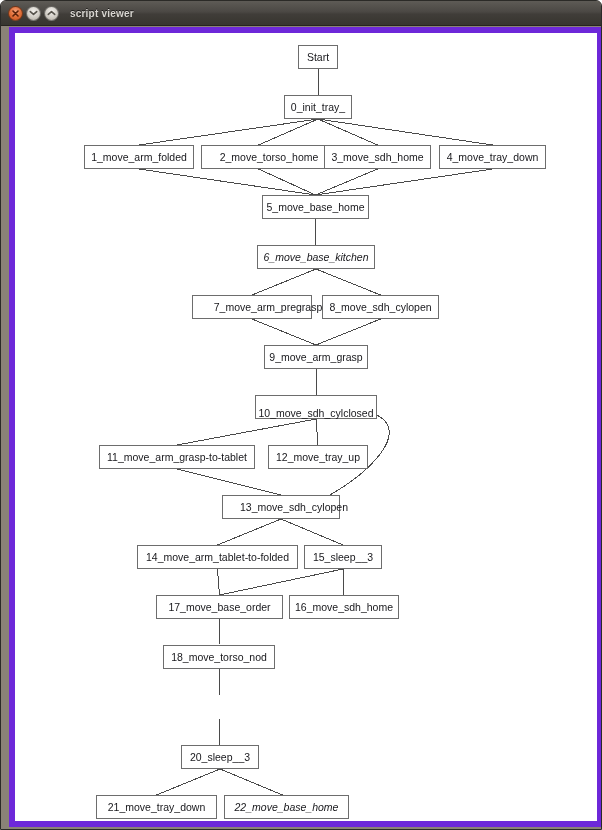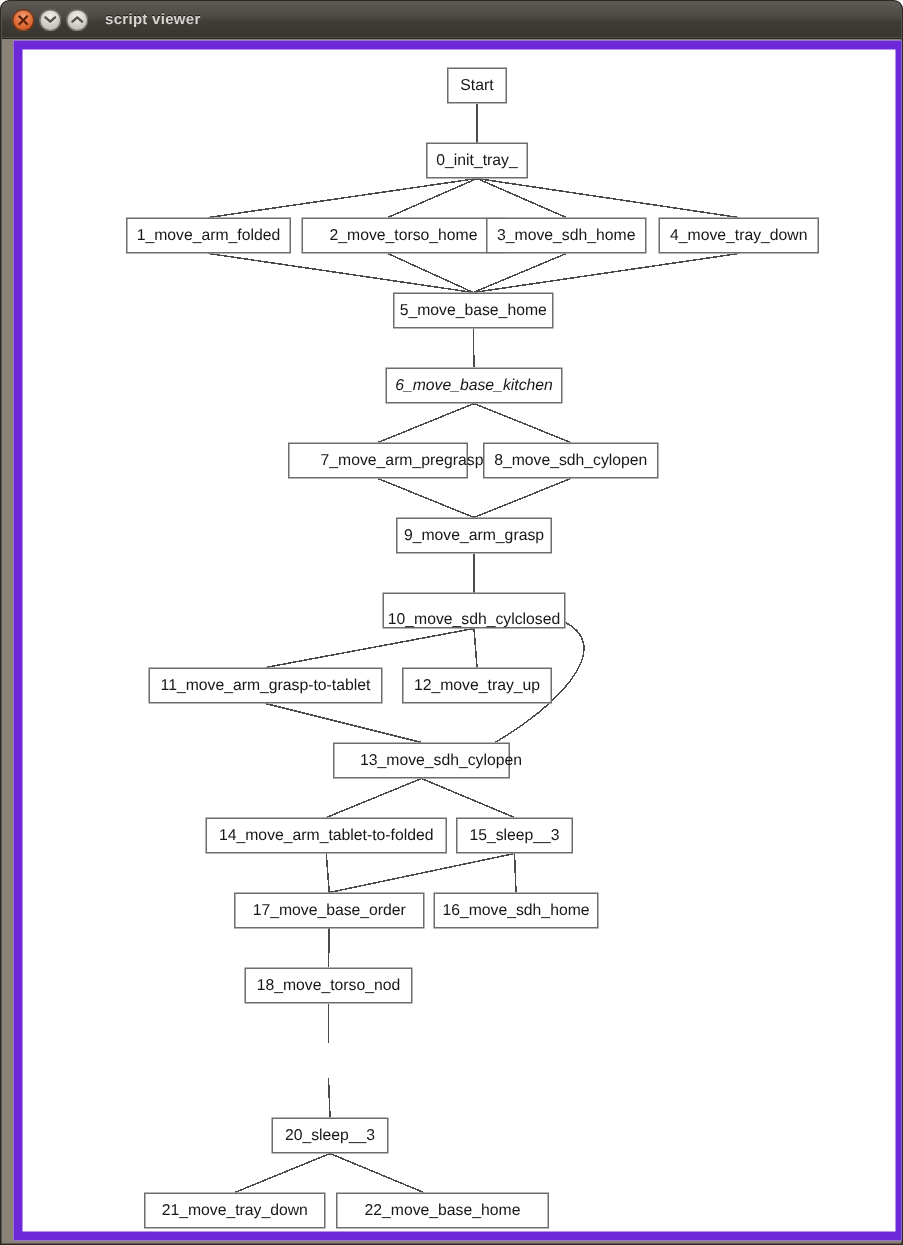--- a/index.html
+++ b/index.html
@@ -245,19 +245,19 @@
         </div>
         <div class="node" style="left: 148px; top: 612px; width: 112px; height: 24px;">
           <span>18_move_torso_nod</span>
         </div>
         <div class="node" style="left: 166px; top: 712px; width: 78px; height: 24px;">
           <span>20_sleep__3</span>
         </div>
         <div class="node" style="left: 81px; top: 762px; width: 121px; height: 24px;">
           <span>21_move_tray_down</span>
         </div>
-        <div class="node" style="left: 209px; top: 762px; width: 142px; height: 24px;">
+        <div class="node" style="left: 209px; top: 762px; width: 125px; height: 24px; font-style: italic;">
           <span>22_move_base_home</span>
         </div>
       </div>
   </div>
 
 </div>
 
 </body></html>

